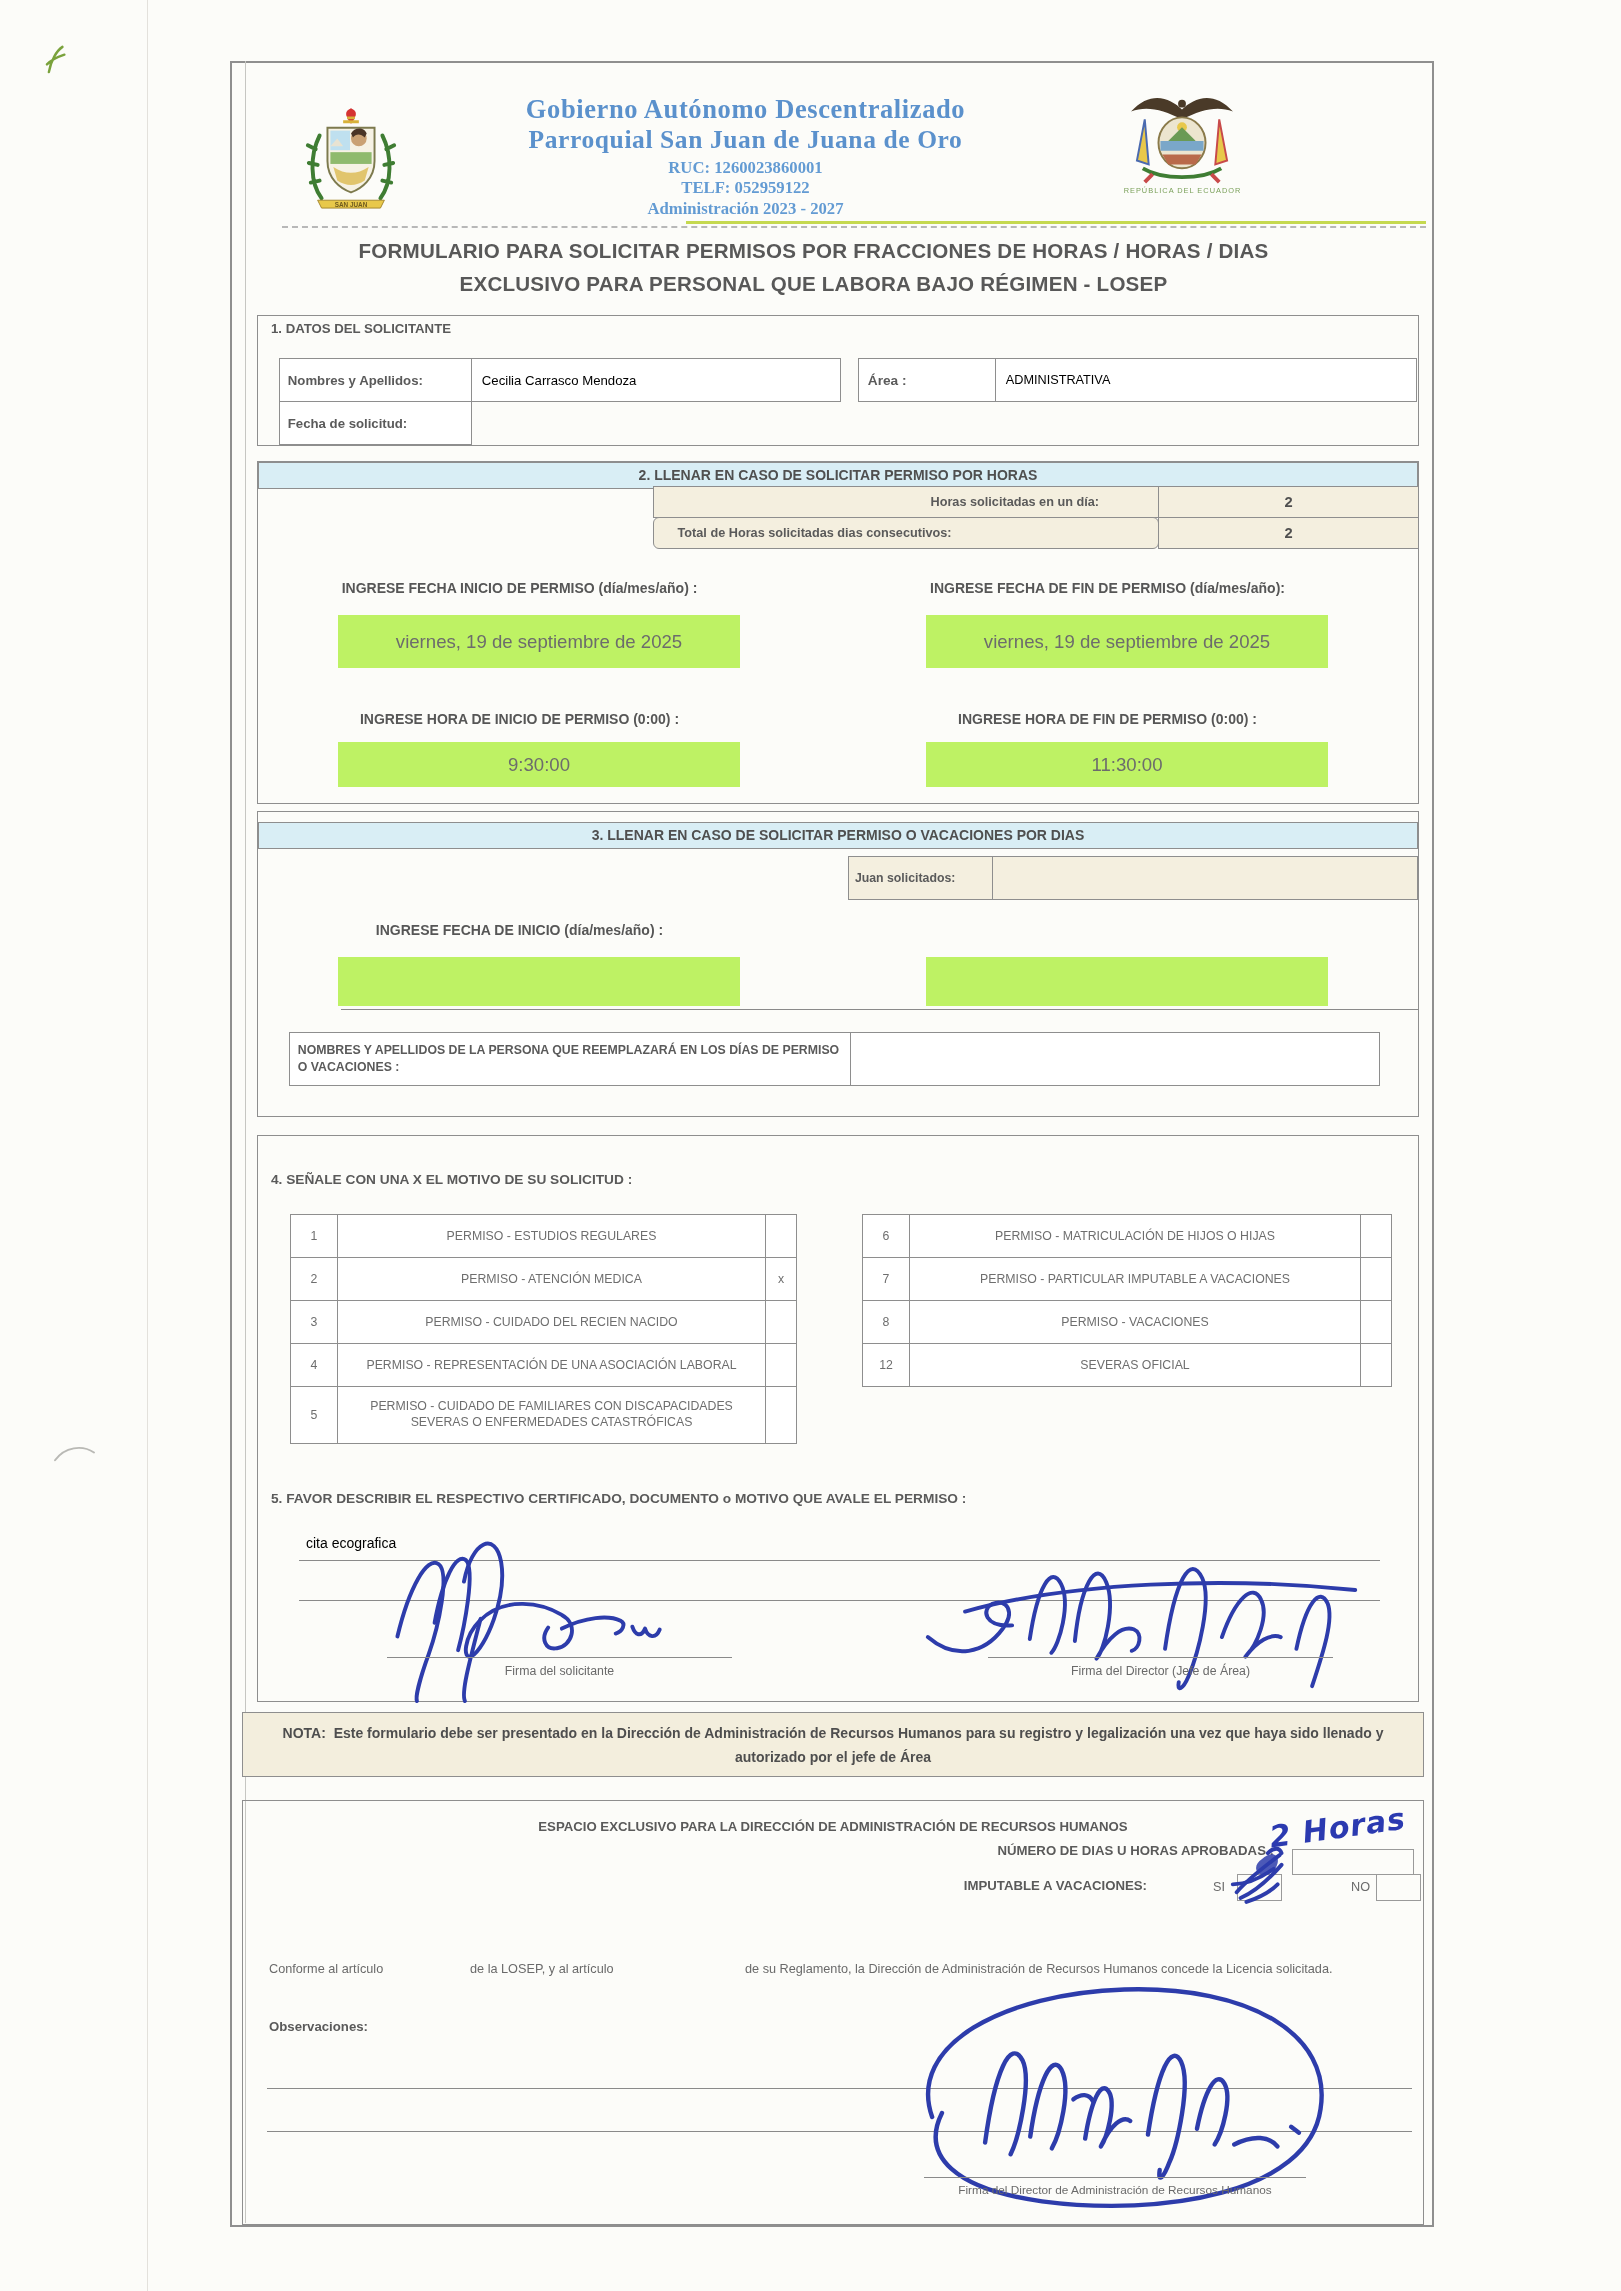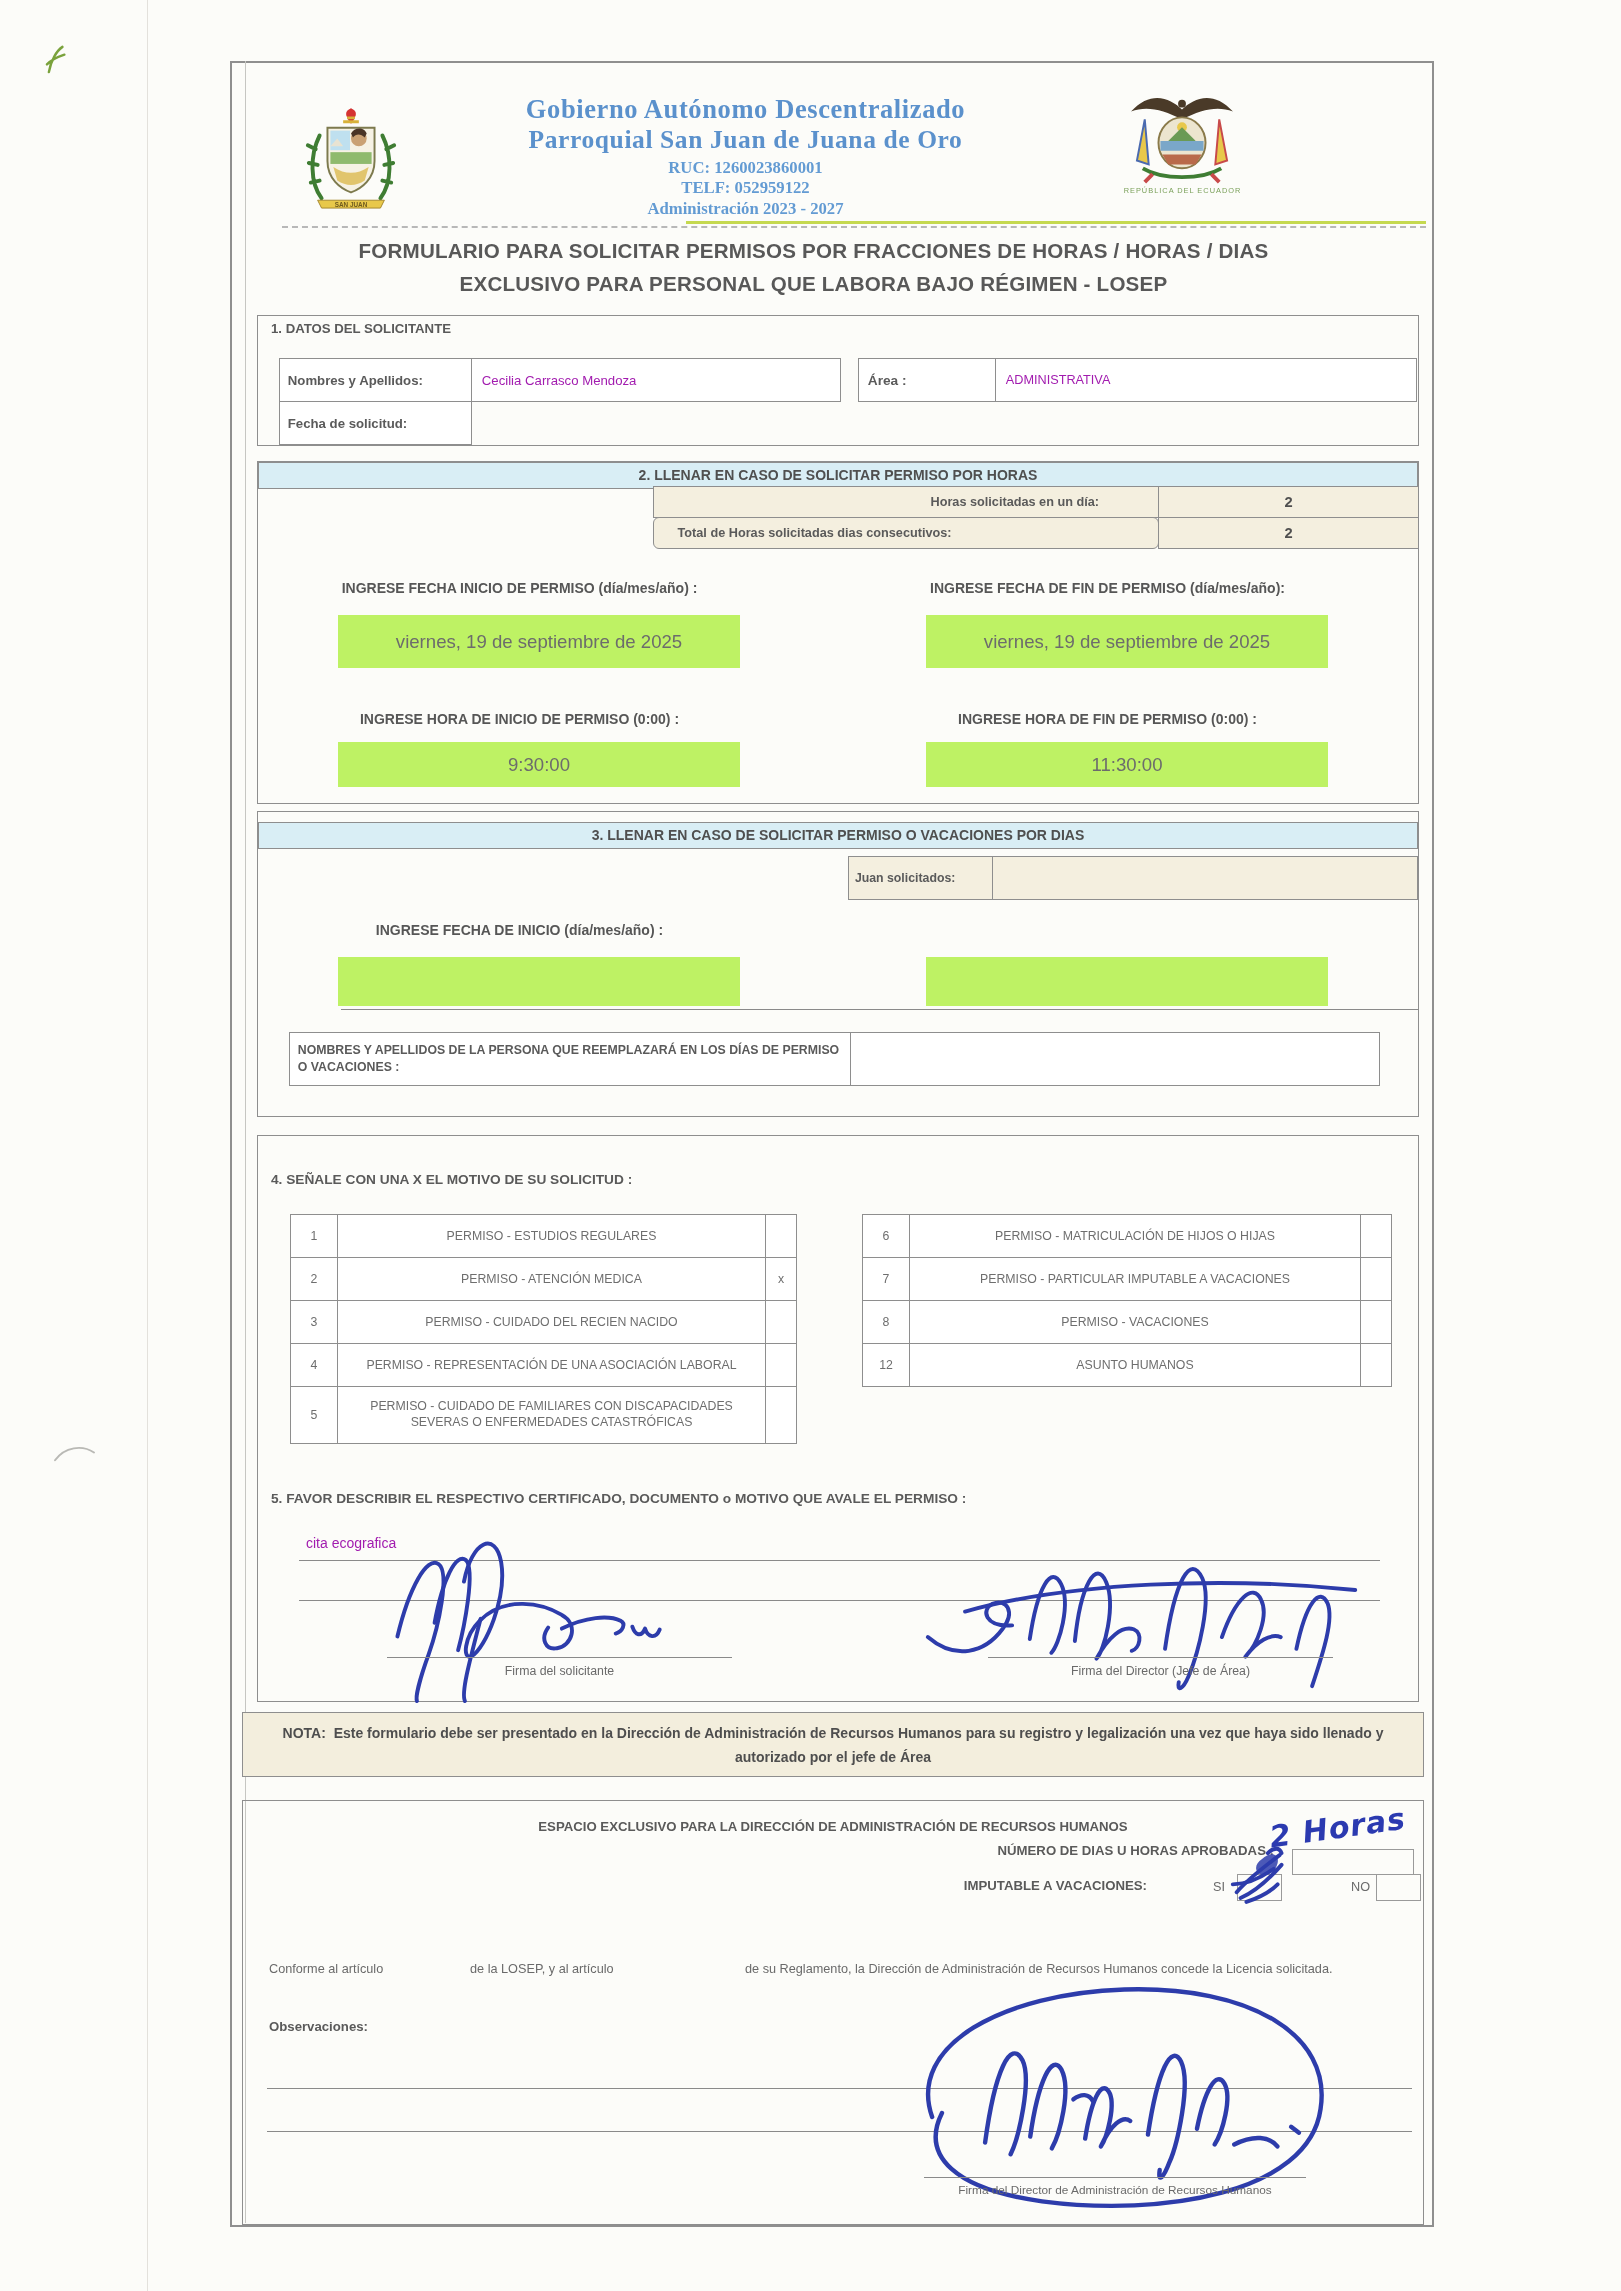--- a/index.html
+++ b/index.html
@@ -4,21 +4,21 @@
 <style>
   html,body{margin:0;padding:0;background:#fcfcfa;}
   .paper{position:relative;width:1621px;height:2292px;background:#fcfcf9;overflow:hidden;
          font-family:"Liberation Sans",sans-serif;color:#5e5e5e;}
   .abs{position:absolute;}
   .frame{border:2px solid #8f8f8f;}
   .innerline{border-left:1px solid #c6c6c2;}
   .paperedge{border-left:1px solid #e3e1dc;}
   .serifblue{font-family:"Liberation Serif",serif;font-weight:bold;color:#5b91cc;text-align:center;}
   .lbl{font-weight:bold;color:#5a5a5a;}
-  .val{color:#a21caf;}
+  .val{color:#000000;}
   .box{border:1px solid #8e8e8e;box-sizing:border-box;}
   .bar{background:#d9eef5;border:1px solid #8e8e8e;box-sizing:border-box;
        display:flex;align-items:center;justify-content:center;font-weight:bold;color:#4f4f4f;font-size:14px;}
   .bluefield{background:#bef264;display:flex;align-items:center;justify-content:center;
              font-size:18.6px;color:#6c6c6c;}
   .hline{border-top:1.5px solid #8a8a8a;height:0;}
   .dash{border-top:2px dashed #b8b8b8;height:0;}
   .cellgrid{display:grid;box-sizing:border-box;}
   .cell{border:1px solid #8e8e8e;box-sizing:border-box;display:flex;align-items:center;margin:-1px 0 0 -1px;background:#fff;}
   .cell.c-beige{background:#f4efdf;}
@@ -177,21 +177,21 @@
     <div class="cell center motive">6</div>
     <div class="cell center motive">PERMISO - MATRICULACIÓN DE HIJOS O HIJAS</div>
     <div class="cell center motive"></div>
     <div class="cell center motive">7</div>
     <div class="cell center motive">PERMISO - PARTICULAR IMPUTABLE A VACACIONES</div>
     <div class="cell center motive"></div>
     <div class="cell center motive">8</div>
     <div class="cell center motive">PERMISO - VACACIONES</div>
     <div class="cell center motive"></div>
     <div class="cell center motive">12</div>
-    <div class="cell center motive">ASUNTO HUMANOS</div>
+    <div class="cell center motive">SEVERAS OFICIAL</div>
     <div class="cell center motive"></div>
   </div>
 
   <div class="abs lbl" style="left:271px;top:1491px;font-size:13.7px;">5. FAVOR DESCRIBIR EL RESPECTIVO CERTIFICADO, DOCUMENTO o MOTIVO QUE AVALE EL PERMISO :</div>
   <div class="abs val" style="left:306px;top:1535px;font-size:14px;">cita ecografica</div>
   <div class="abs hline" style="left:299px;top:1560px;width:1081px;border-top-width:1px;"></div>
   <div class="abs hline" style="left:299px;top:1600px;width:1081px;border-top-width:1px;"></div>
 
   <svg class="abs" style="left:370px;top:1517px;" width="323" height="188" viewBox="0 0 330 192">
     <g class="ink" stroke-width="4">

